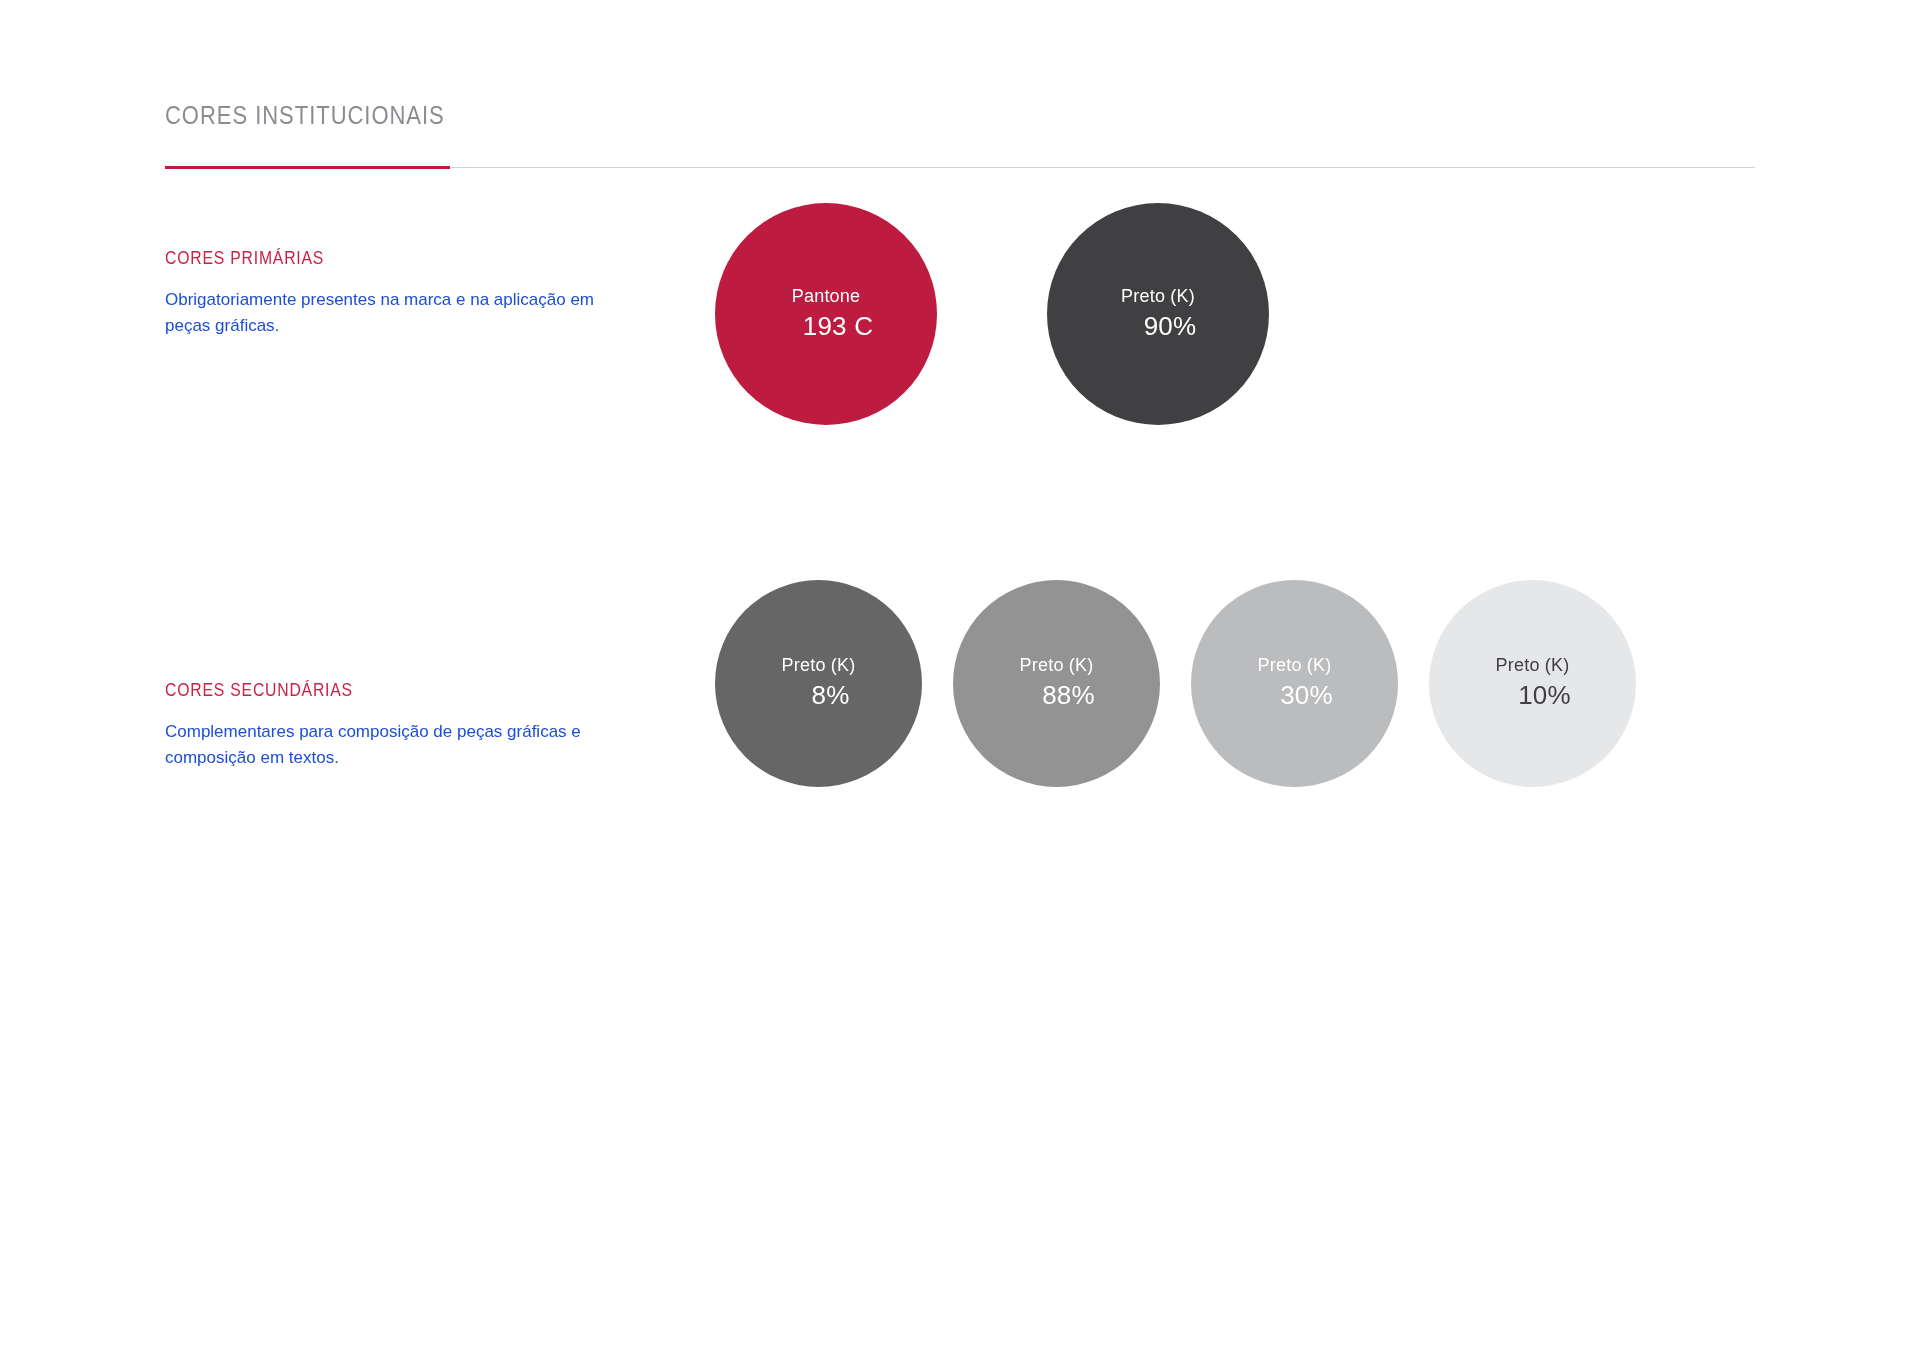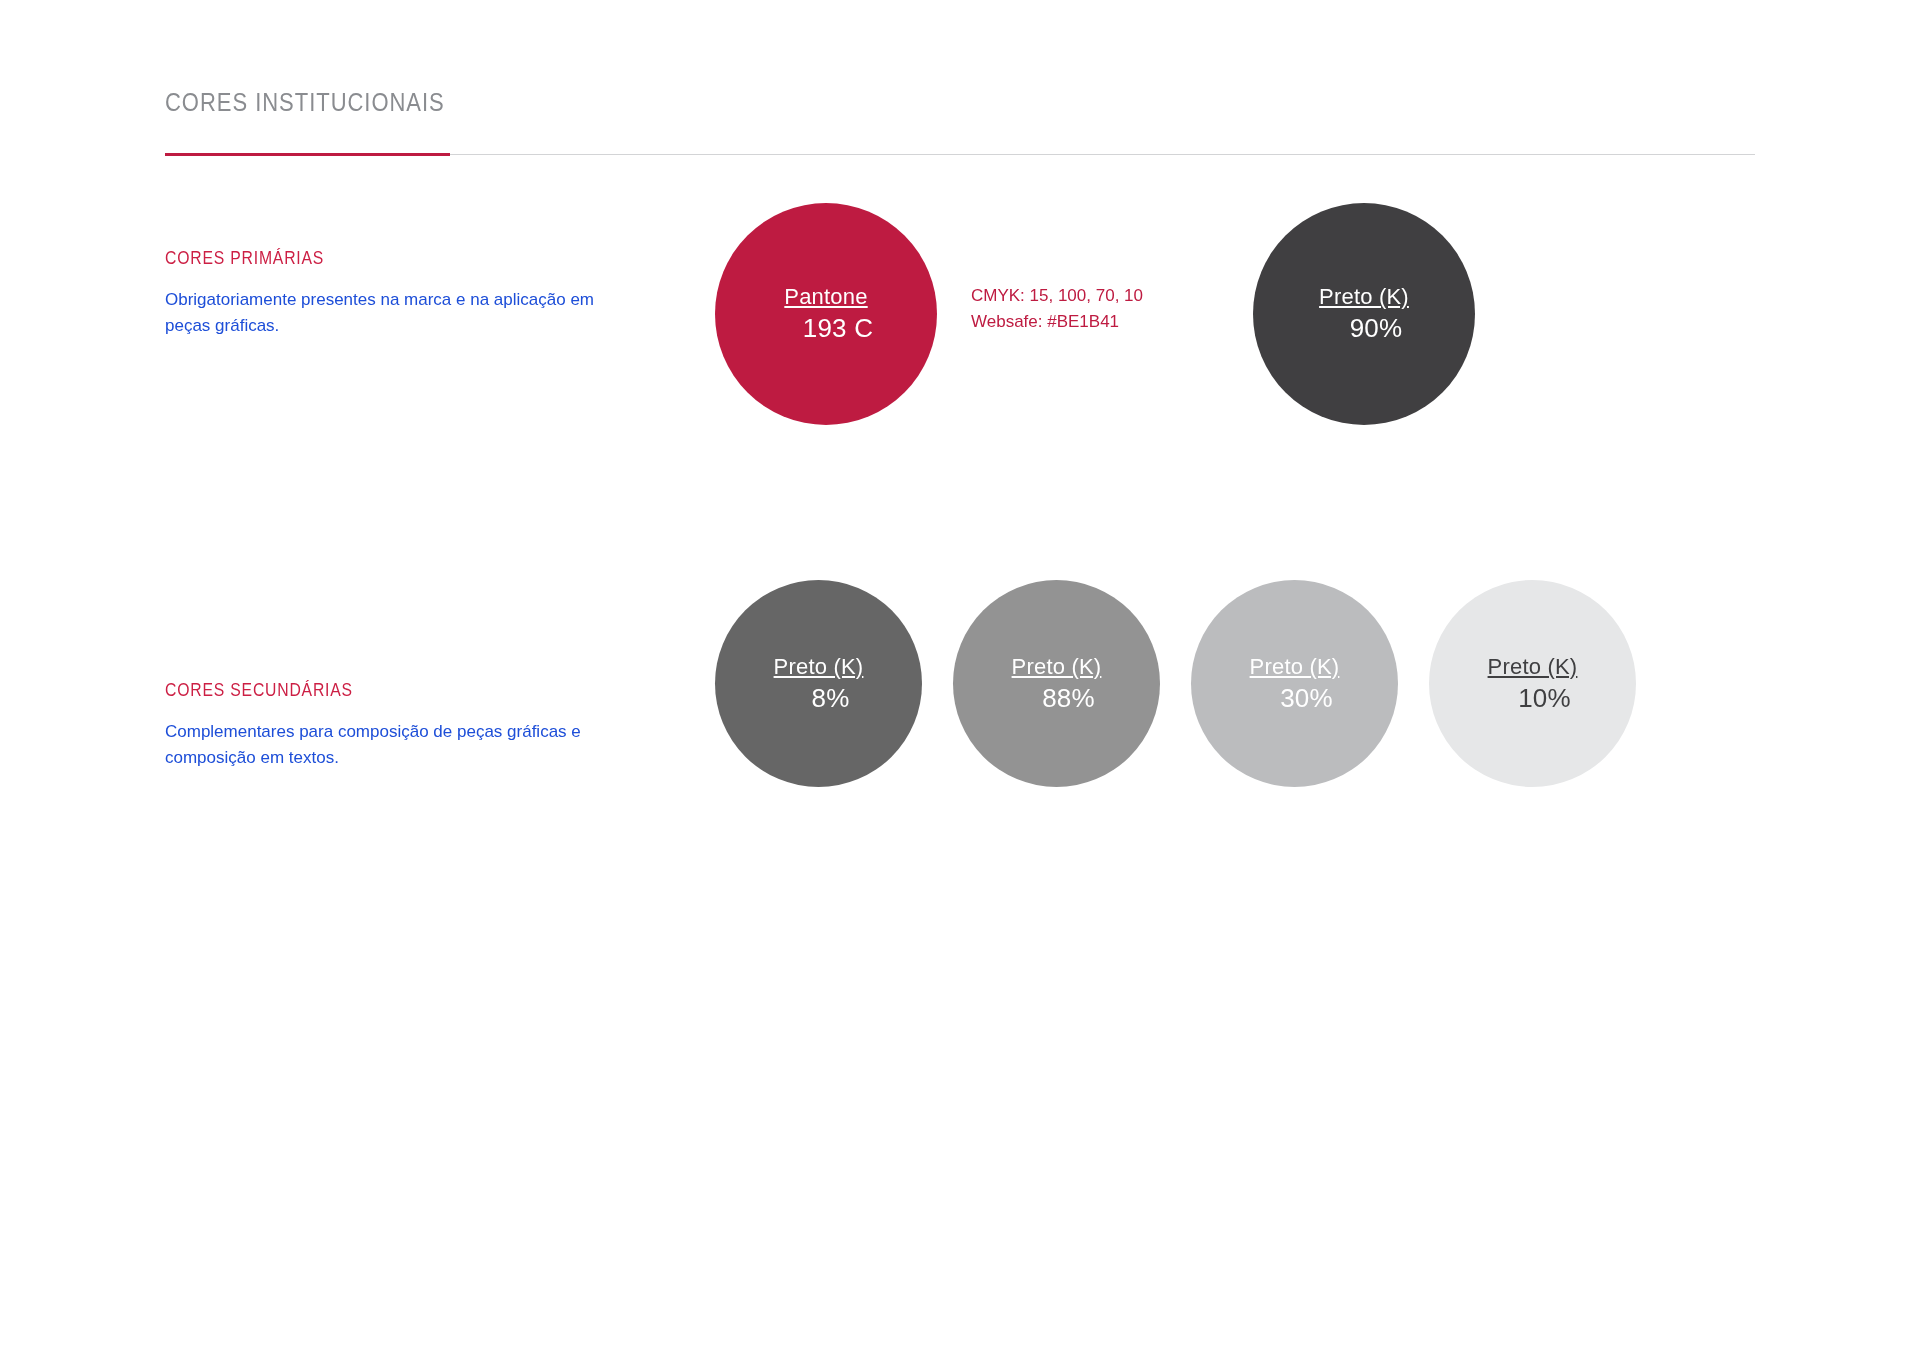--- a/index.html
+++ b/index.html
@@ -18,21 +18,21 @@
 
   .page {
     position: absolute;
     inset: 0;
   }
 
   
   .page-header {
     position: absolute;
     left: 165px;
-    top: 88px;
+    top: 101px;
     width: 1590px;
   }
   .page-title {
     font-size: 25px;
     letter-spacing: 1.1px;
     color: #8a8c90;
     font-weight: 400;
     white-space: nowrap;
     font-stretch: condensed;
     transform: scaleX(0.88);
@@ -120,25 +120,24 @@
   }
   .swatch-primary {
     width: 222px;
     height: 222px;
   }
   .swatch-secondary {
     width: 207px;
     height: 207px;
   }
   .swatch-name {
-    font-size: 22px;
+    font-size: 18px;
     line-height: 1.32;
     font-weight: 400;
     letter-spacing: 0.2px;
-    text-decoration: underline;
   }
   .swatch-value {
     font-size: 26px;
     line-height: 1.32;
     font-weight: 400;
     letter-spacing: 0.2px;
     margin-left: 24px;
   }
 
   .swatch-specs {
@@ -171,24 +170,20 @@
       <div class="section-desc">Obrigatoriamente presentes na marca e na aplicação em peças gráficas.</div>
     </div>
 
     <div class="swatch-row">
 
       <div class="swatch-group">
         <div class="swatch swatch-primary" id="sw-p0" style="background-color: rgb(190, 27, 65); color: rgb(255, 255, 255);">
           <span class="swatch-name">Pantone</span>
           <span class="swatch-value">193 C</span>
         </div>
-        <div class="swatch-specs" id="spec-p0" style="color: rgb(190, 27, 65);">
-          <div>CMYK: 15, 100, 70, 10</div>
-          <div>Websafe: #BE1B41</div>
-        </div>
       </div>
 
       <div class="spacer-primary"></div>
 
       <div class="swatch-group">
         <div class="swatch swatch-primary" id="sw-p1" style="background-color: rgb(64, 63, 65); color: rgb(255, 255, 255);">
           <span class="swatch-name">Preto (K)</span>
           <span class="swatch-value">90%</span>
         </div>
       </div>

